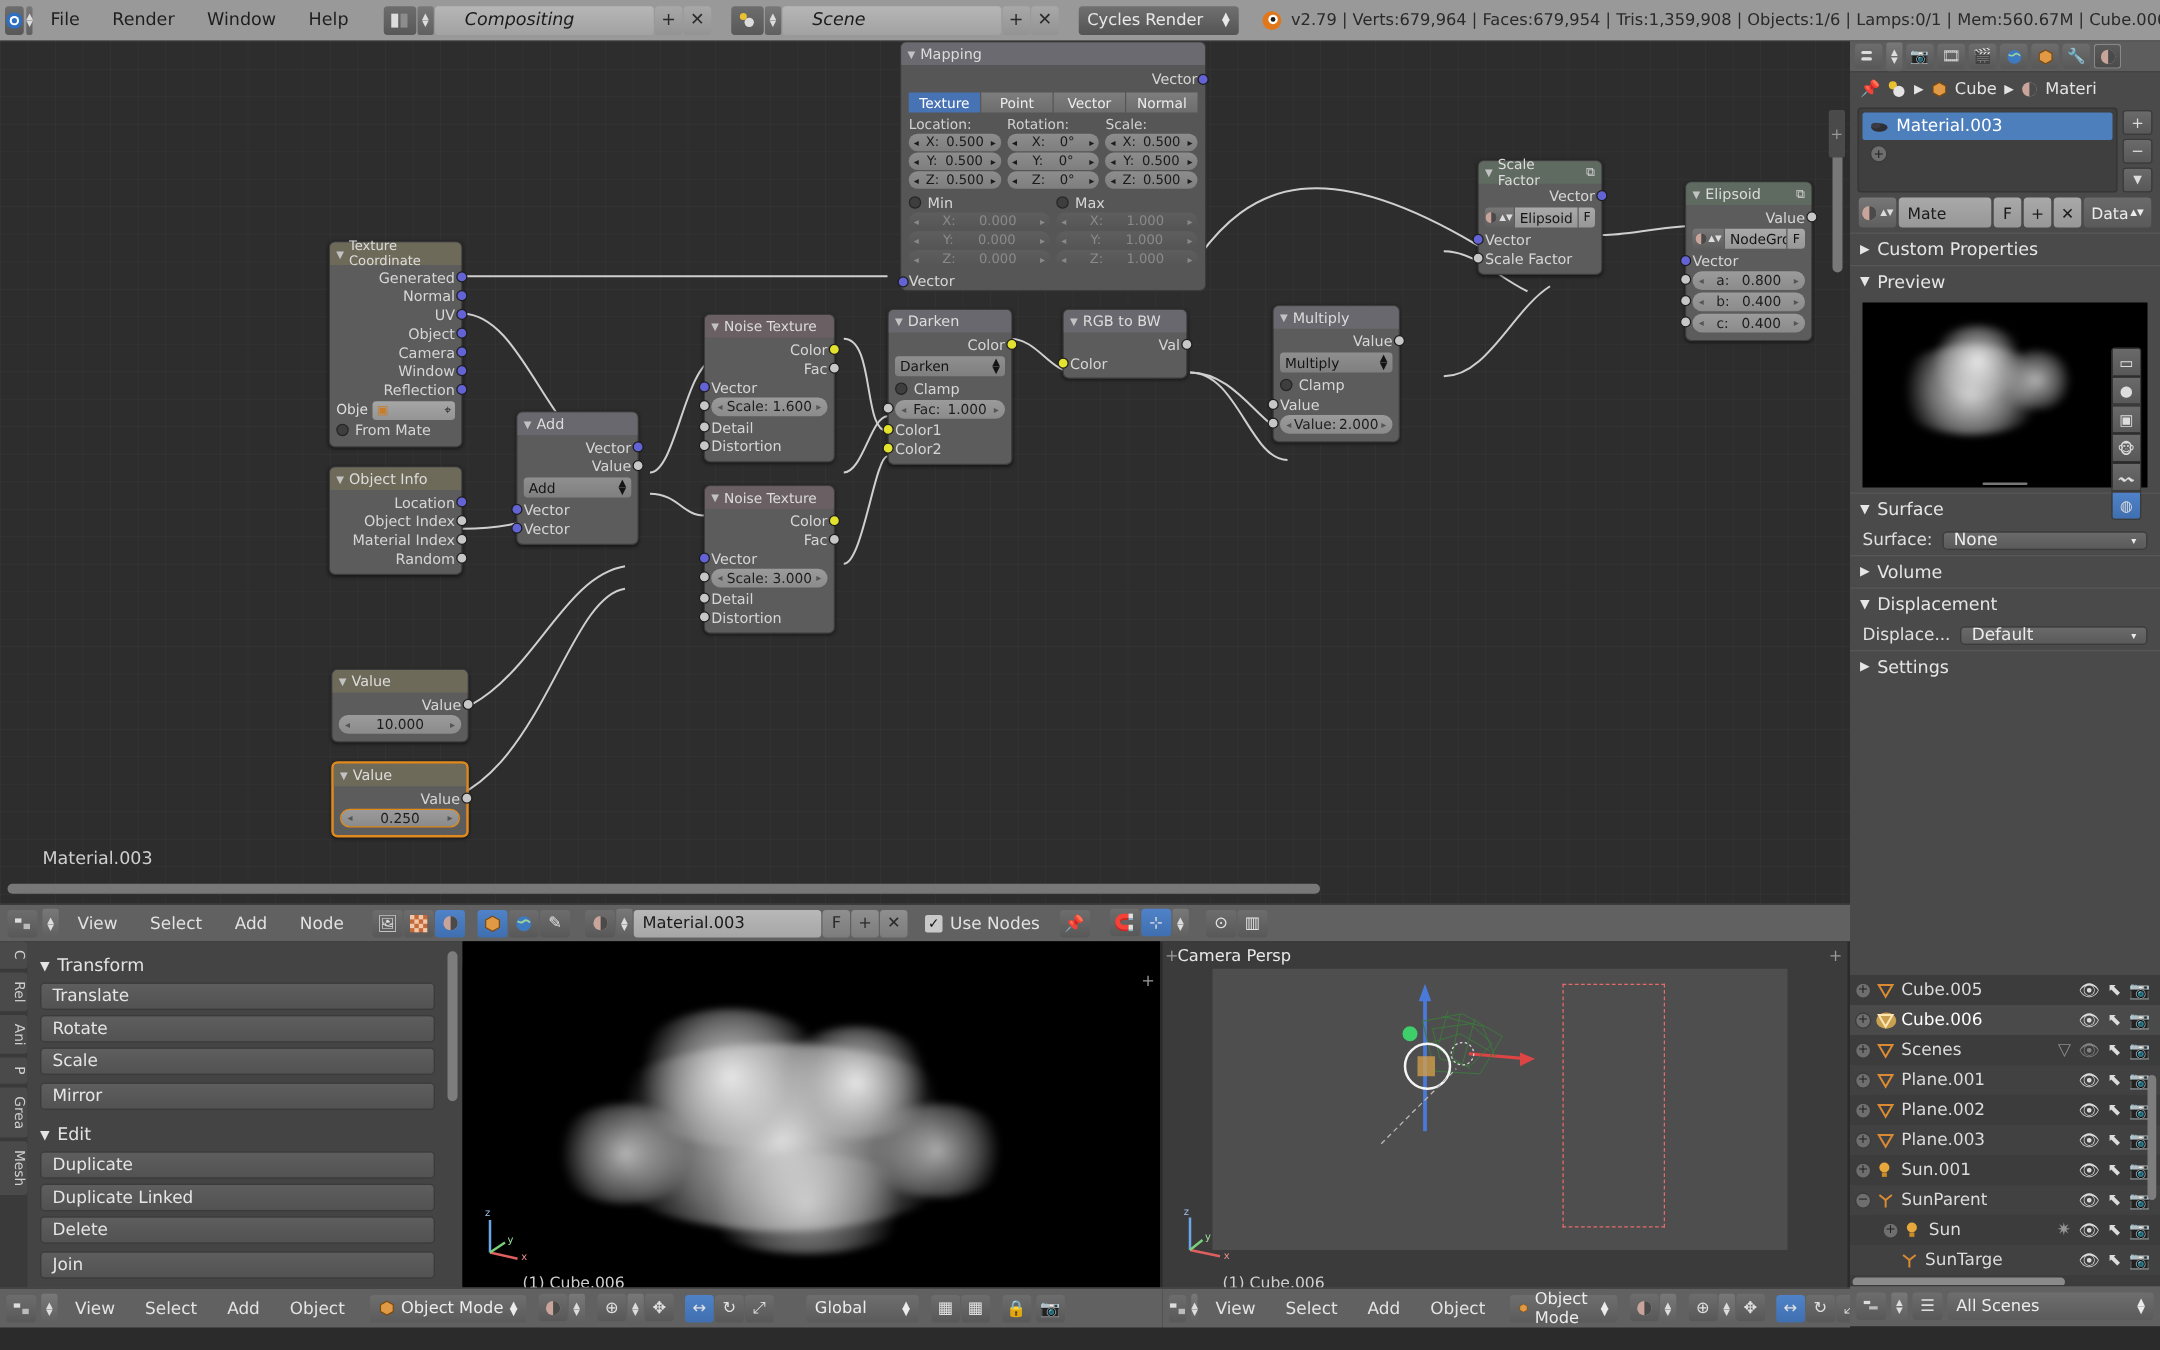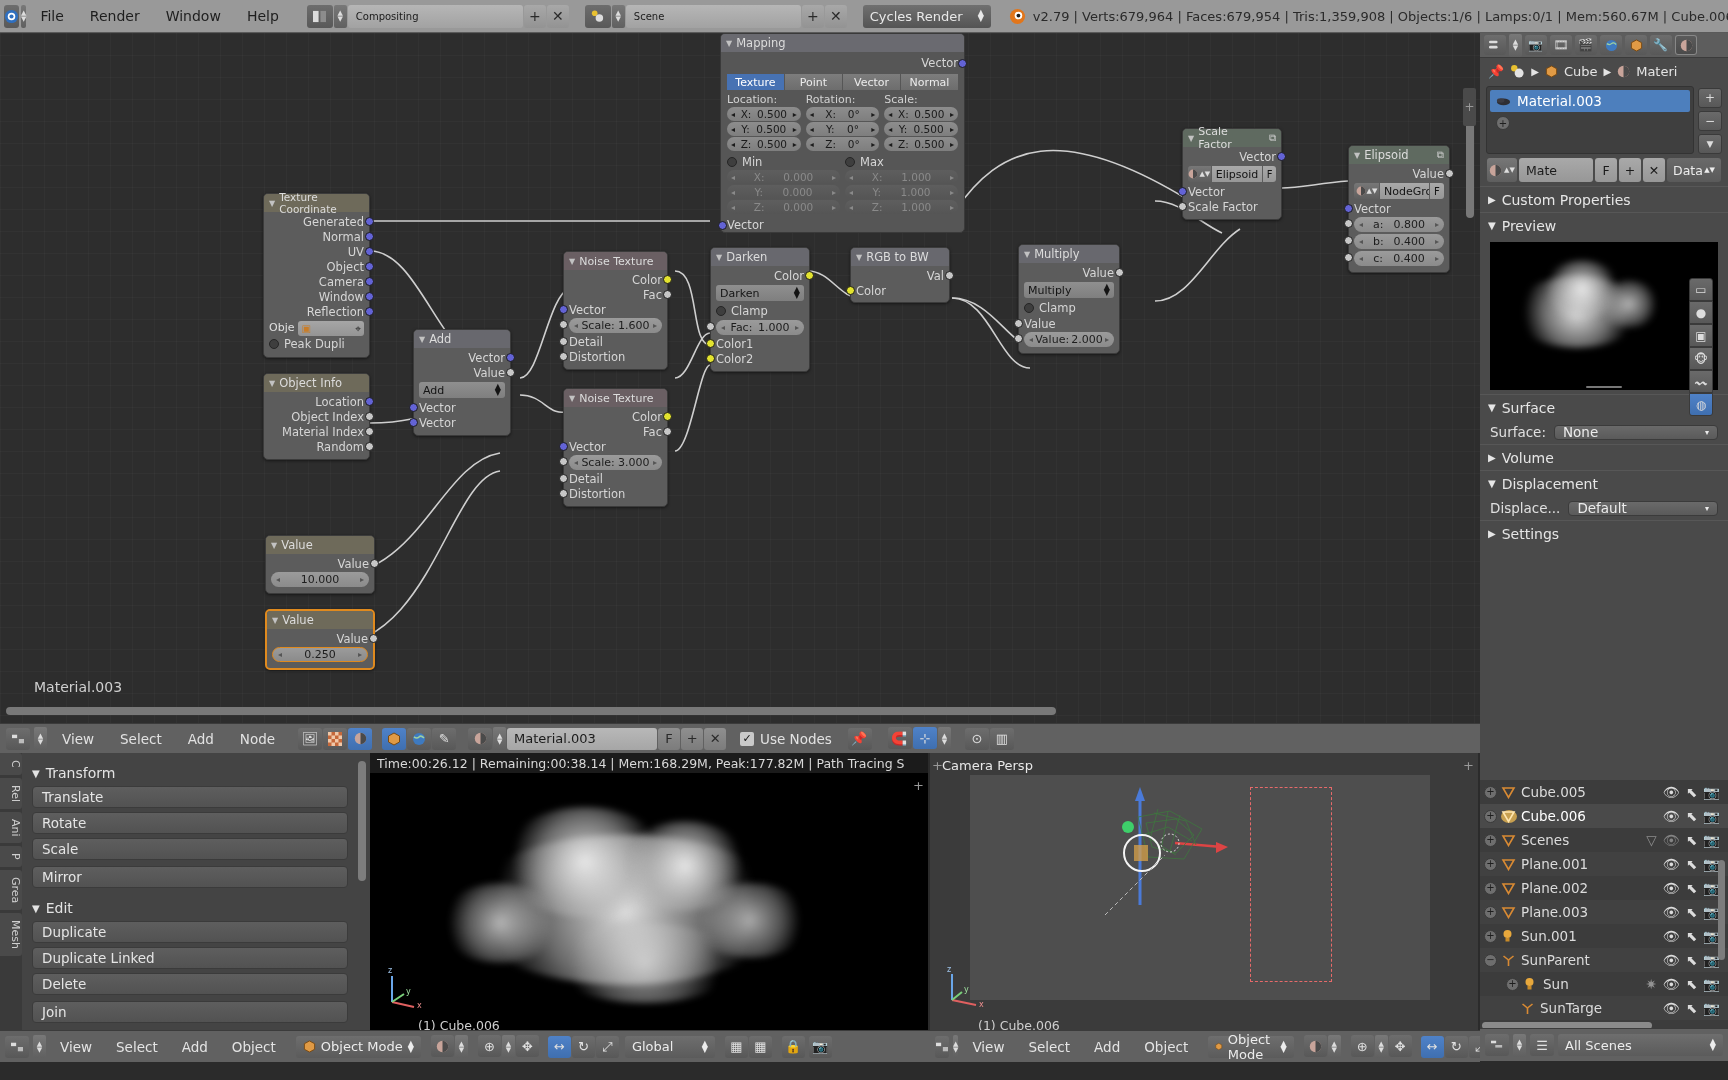--- a/index.html
+++ b/index.html
@@ -17,22 +17,22 @@
      background:#999999; border-bottom:1px solid #5a5a5a;
      display:flex; align-items:center; padding:0 4px; gap:2px; }
   .tb-icon { width:26px; height:23px; border-radius:3px;
      background:linear-gradient(#6d6d6d,#585858); display:flex;
      align-items:center; justify-content:center; color:#fff; }
   .tb-spin { width:13px; height:23px; background:linear-gradient(#787878,#606060);
      border-radius:2px; display:flex; flex-direction:column; align-items:center;
      justify-content:center; font-size:7px; line-height:6px; color:#ddd;}
   .tb-menu { padding:2px 12px; color:#1e1e1e; font-size:14px; cursor:default; }
   .tb-field { height:23px; background:linear-gradient(#b6b6b6,#a2a2a2);
-     border-radius:3px; display:flex; align-items:center; padding:0 8px;
-     color:#1b1b1b; font-size:10px; min-width:175px; }
+     border-radius:3px; display:flex; align-items:center; padding:0 24px;
+     color:#1b1b1b; font-size:14px; min-width:175px;font-style:italic; }
   .tb-sq { width:22px; height:23px; border-radius:3px;
      background:linear-gradient(#a8a8a8,#939393); display:flex;
      align-items:center; justify-content:center; color:#2a2a2a; font-size:14px;}
   .tb-engine { height:23px; min-width:128px; background:linear-gradient(#707070,#545454);
      border-radius:3px; display:flex; align-items:center; justify-content:space-between;
      padding:0 7px; color:#e8e8e8; font-size:13px; }
   .tb-stats { color:#2a2a2a; font-size:13px; white-space:nowrap; }
 
   
   #nodeeditor { position:absolute; left:0; top:33px; width:1480px; height:690px;
@@ -503,21 +503,21 @@
           </div>
         <div style="display:flex;align-items:flex-start;gap:4px;margin-top:2px;">
           <span style="font-size:11px;">Obje</span>
           <div style="flex:1;height:15px;background:linear-gradient(#a6a6a6,#949494);border-radius:3px;display:flex;align-items:center;justify-content:space-between;padding:0 3px;">
             <span style="font-size:10px;color:#c97d28;">▣</span>
             <span style="font-size:10px;color:#2a2a2a;">⌖</span>
           </div>
         </div>
         <div class="chk">
             <span class="chkbox"></span>
-            <span>Peak Dupli</span>
+            <span>From Mate</span>
           </div>
       </div>
     </div>
 
     <div class="node" style="left:263px; top:340px; width:107px;">
       <div class="nhead input">
         <span class="tri">▼</span>
         <span>Object Info</span>
       </div>
       <div class="nbody">
@@ -991,23 +991,20 @@
       </div>
       <div class="ts-btn">Duplicate</div>
       <div class="ts-btn">Duplicate Linked</div>
       <div class="ts-btn">Delete</div>
       <div class="ts-btn" style="margin-top:6px">Join</div>
     </div>
     <div class="ts-vscroll"></div>
   </div>
 
   <div id="renderview">
-    <div id="renderhdr">
-      <span>Time:00:26.12 | Remaining:00:38.14 | Mem:168.29M, Peak:177.82M | Path Tracing S</span>
-    </div>
     <div style="position:absolute;left:0;top:20px;width:558px;height:267px;background:#000;overflow:hidden;">
       <div class="cloud" style="left:90px;top:62px;width:330px;height:150px;"></div>
       <div class="cloud" style="left:130px;top:34px;width:170px;height:110px;"></div>
       <div class="cloud" style="left:250px;top:48px;width:130px;height:90px;"></div>
       <div class="cloud" style="left:70px;top:110px;width:120px;height:80px;opacity:.8"></div>
       <div class="cloud" style="left:320px;top:110px;width:120px;height:75px;opacity:.75"></div>
       <div class="cloud" style="left:180px;top:150px;width:190px;height:80px;opacity:.7"></div>
     </div>
     <div class="plusmark" style="right:4px;top:25px;">+</div>
     <svg class="axis3d" viewBox="0 0 46 46">
@@ -1102,21 +1099,21 @@
           <span>▲</span>
           <span>▼</span>
         </div>
       <div class="bb-icon">✥</div>
     </div>
     <div class="bb-grp" style="margin-left:5px;">
       <div class="bb-icon on">↔</div>
       <div class="bb-icon">↻</div>
       <div class="bb-icon">⤢</div>
     </div>
-    <div class="bb-mode" style="margin-left:2px;min-width:90px;justify-content:space-between;">
+    <div class="bb-mode" style="margin-left:22px;min-width:90px;justify-content:space-between;">
       <span>Global</span>
       <span style="font-size:8px;line-height:6px;display:flex;flex-direction:column">
           <span>▲</span>
           <span>▼</span>
         </span>
     </div>
     <div class="bb-grp" style="margin-left:6px;">
       <div class="bb-icon">▦</div>
       <div class="bb-icon">▦</div>
     </div>

